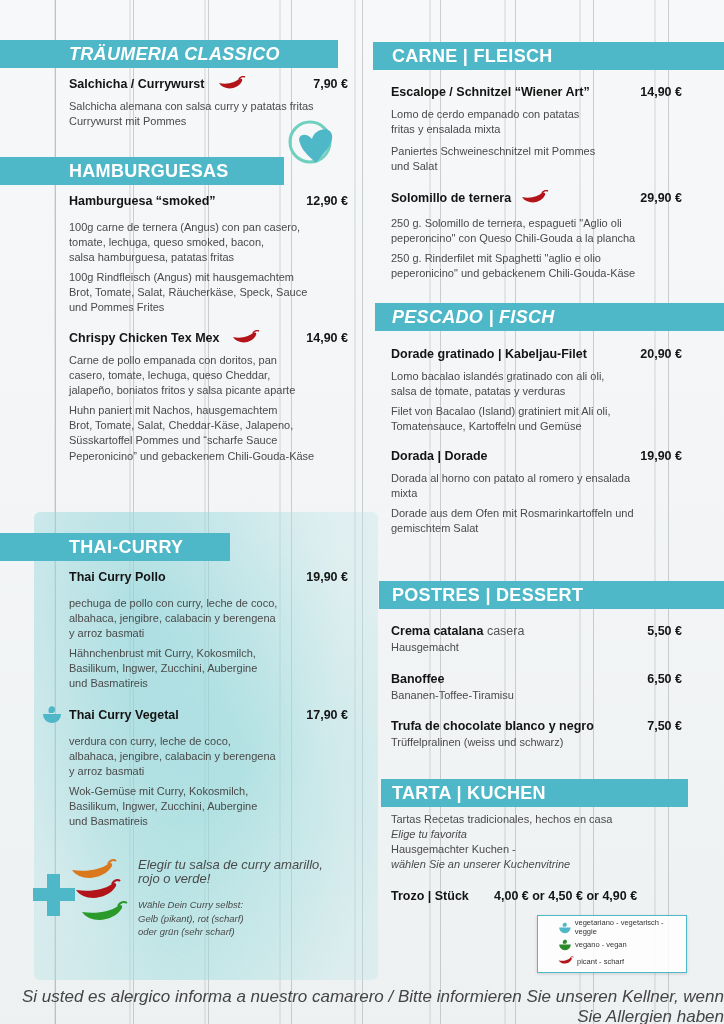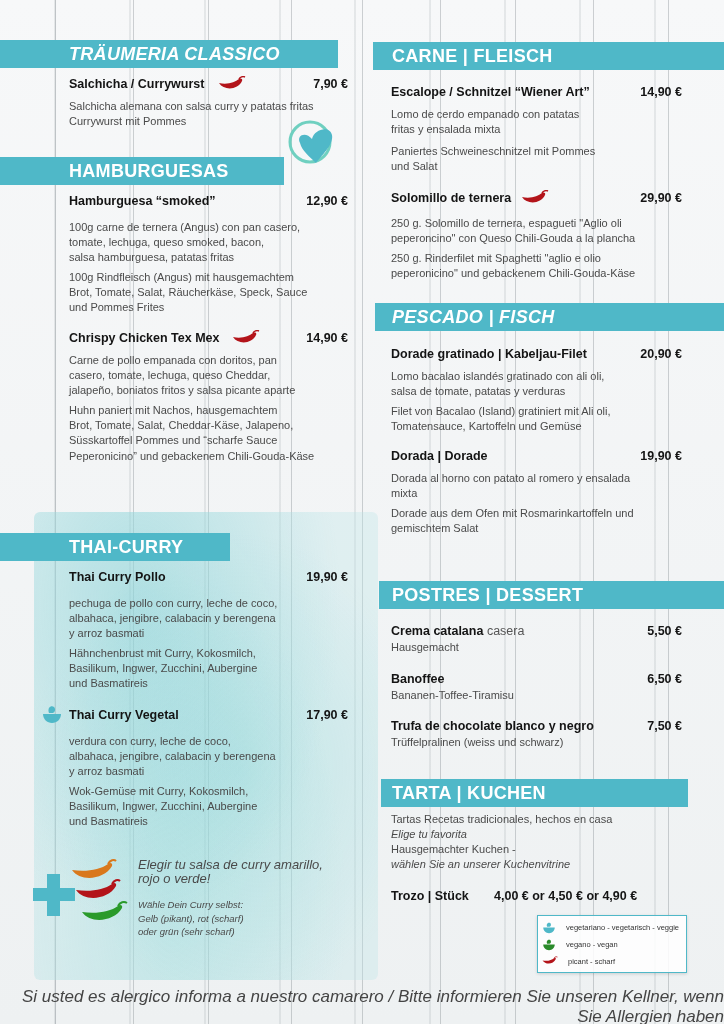--- a/index.html
+++ b/index.html
@@ -67,21 +67,21 @@
     color:#4a4a4a;
     white-space:pre-line;
   }
   .desc.italic { font-style:italic; }
   .chili { position:absolute; }
   .legend-box {
     position:absolute; left:537px; top:915px; width:150px; height:58px;
     border:1.5px solid #4fb8c8; background:rgba(255,255,255,0.85);
     box-shadow: 0 1px 3px rgba(0,0,0,0.15);
   }
-  .legend-row { position:absolute; left:4px; height:16px; display:flex; align-items:center; gap:10px; }
+  .legend-row { position:absolute; left:20px; height:16px; display:flex; align-items:center; gap:3px; }
   .legend-row span.txt { font-family:"Liberation Sans", sans-serif; font-size:7.5px; color:#333; }
   .footer {
     position:absolute; left:0; width:724px; top:987px; text-align:right;
     font-family:"Liberation Sans", sans-serif; font-style:italic; font-size:17px; color:#444;
   }
   .plus { position:absolute; }
 </style>
 </head>
 <body>
 

